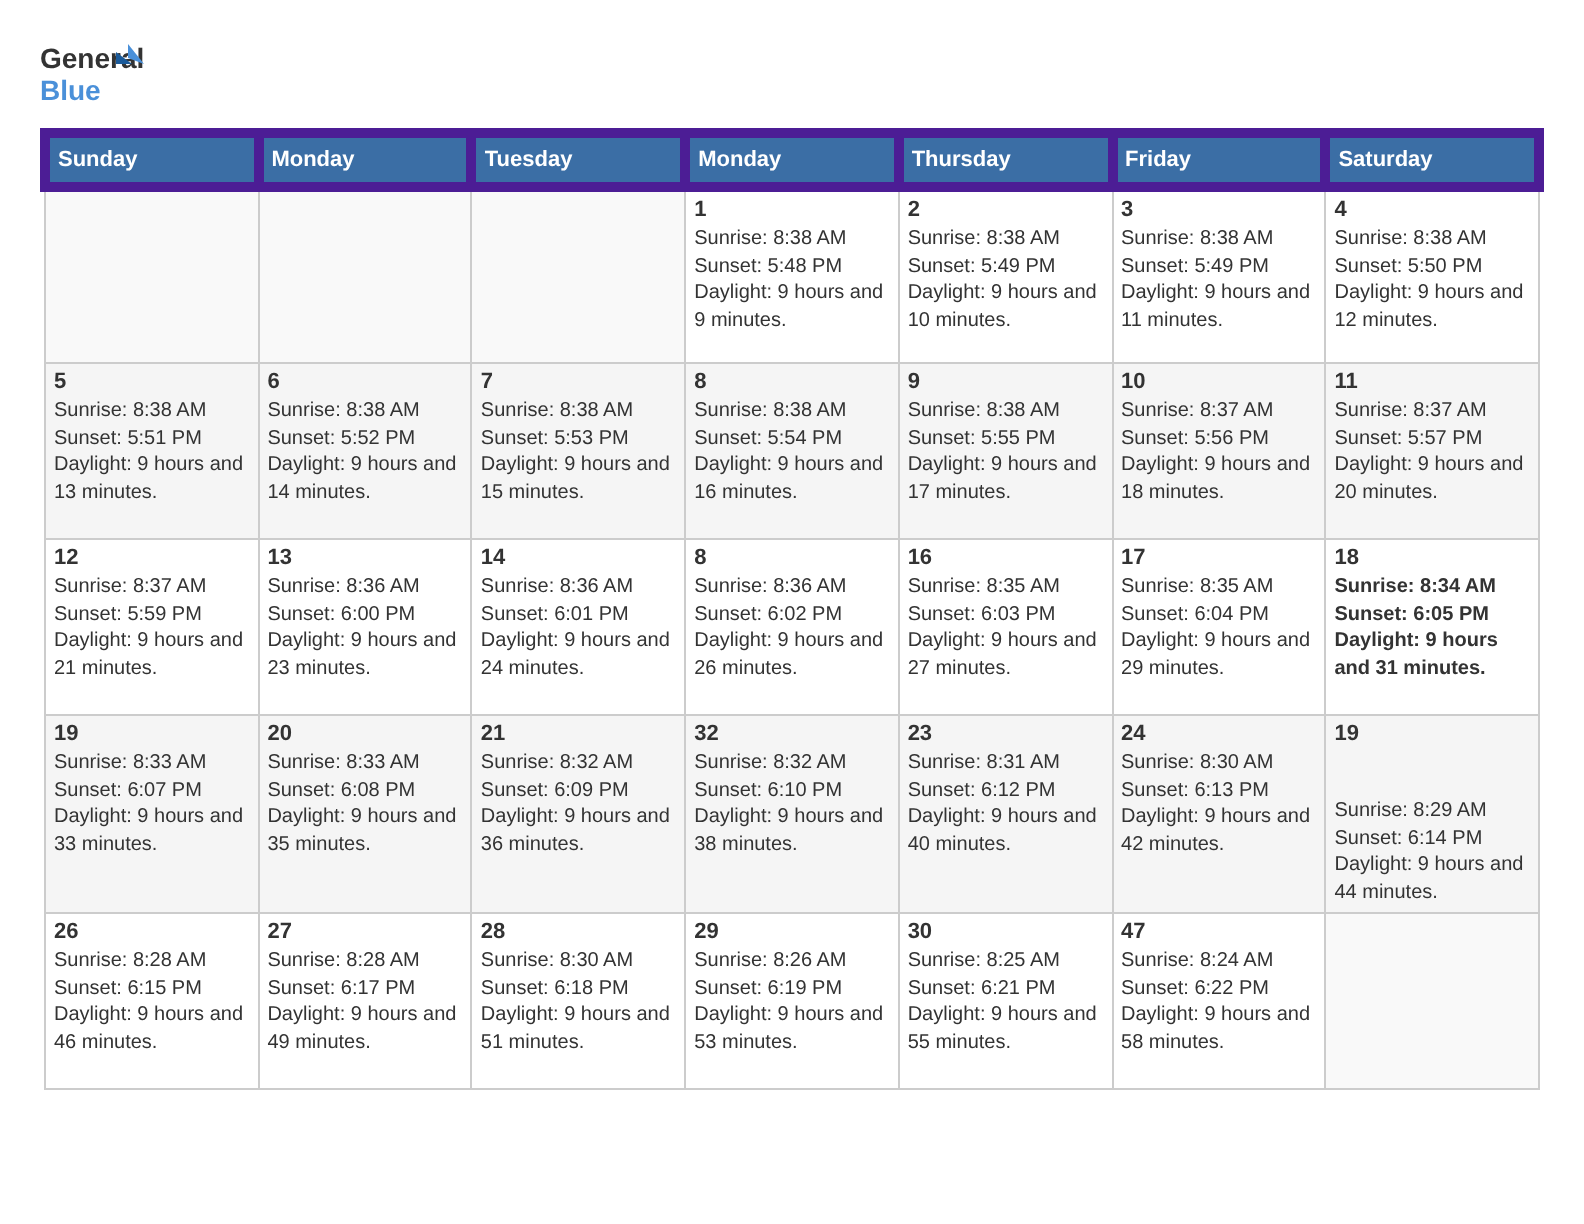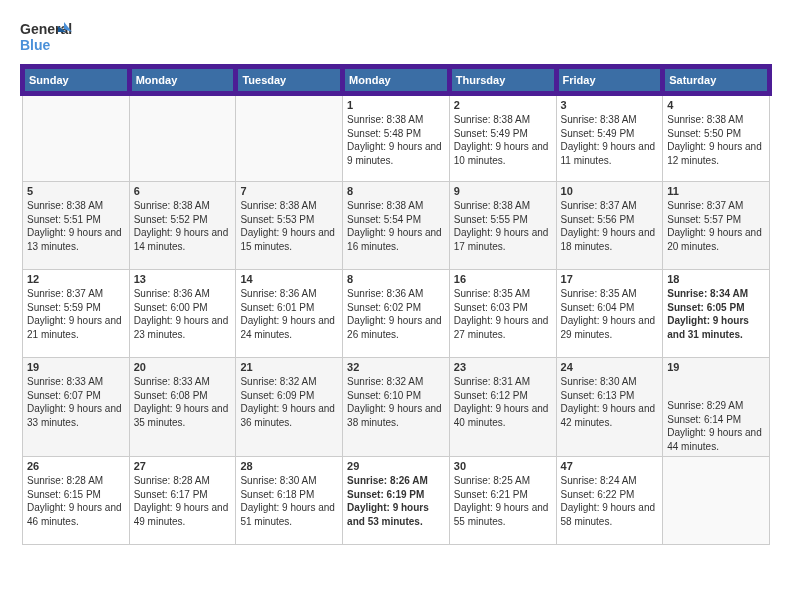--- a/index.html
+++ b/index.html
@@ -289,21 +289,21 @@
 Daylight: 9 hours and 49 minutes.</div>
           </td>
           <td>
             <div class="day-number">28</div>
             <div class="day-info" style="white-space: pre-line;">Sunrise: 8:30 AM
 Sunset: 6:18 PM
 Daylight: 9 hours and 51 minutes.</div>
           </td>
           <td>
             <div class="day-number">29</div>
-            <div class="day-info" style="white-space: pre-line; font-weight: bold;">Sunrise: 8:26 AM
+            <div class="day-info" style="white-space: pre-line;">Sunrise: 8:26 AM
 Sunset: 6:19 PM
 Daylight: 9 hours and 53 minutes.</div>
           </td>
           <td>
             <div class="day-number">30</div>
             <div class="day-info" style="white-space: pre-line;">Sunrise: 8:25 AM
 Sunset: 6:21 PM
 Daylight: 9 hours and 55 minutes.</div>
           </td>
           <td>

